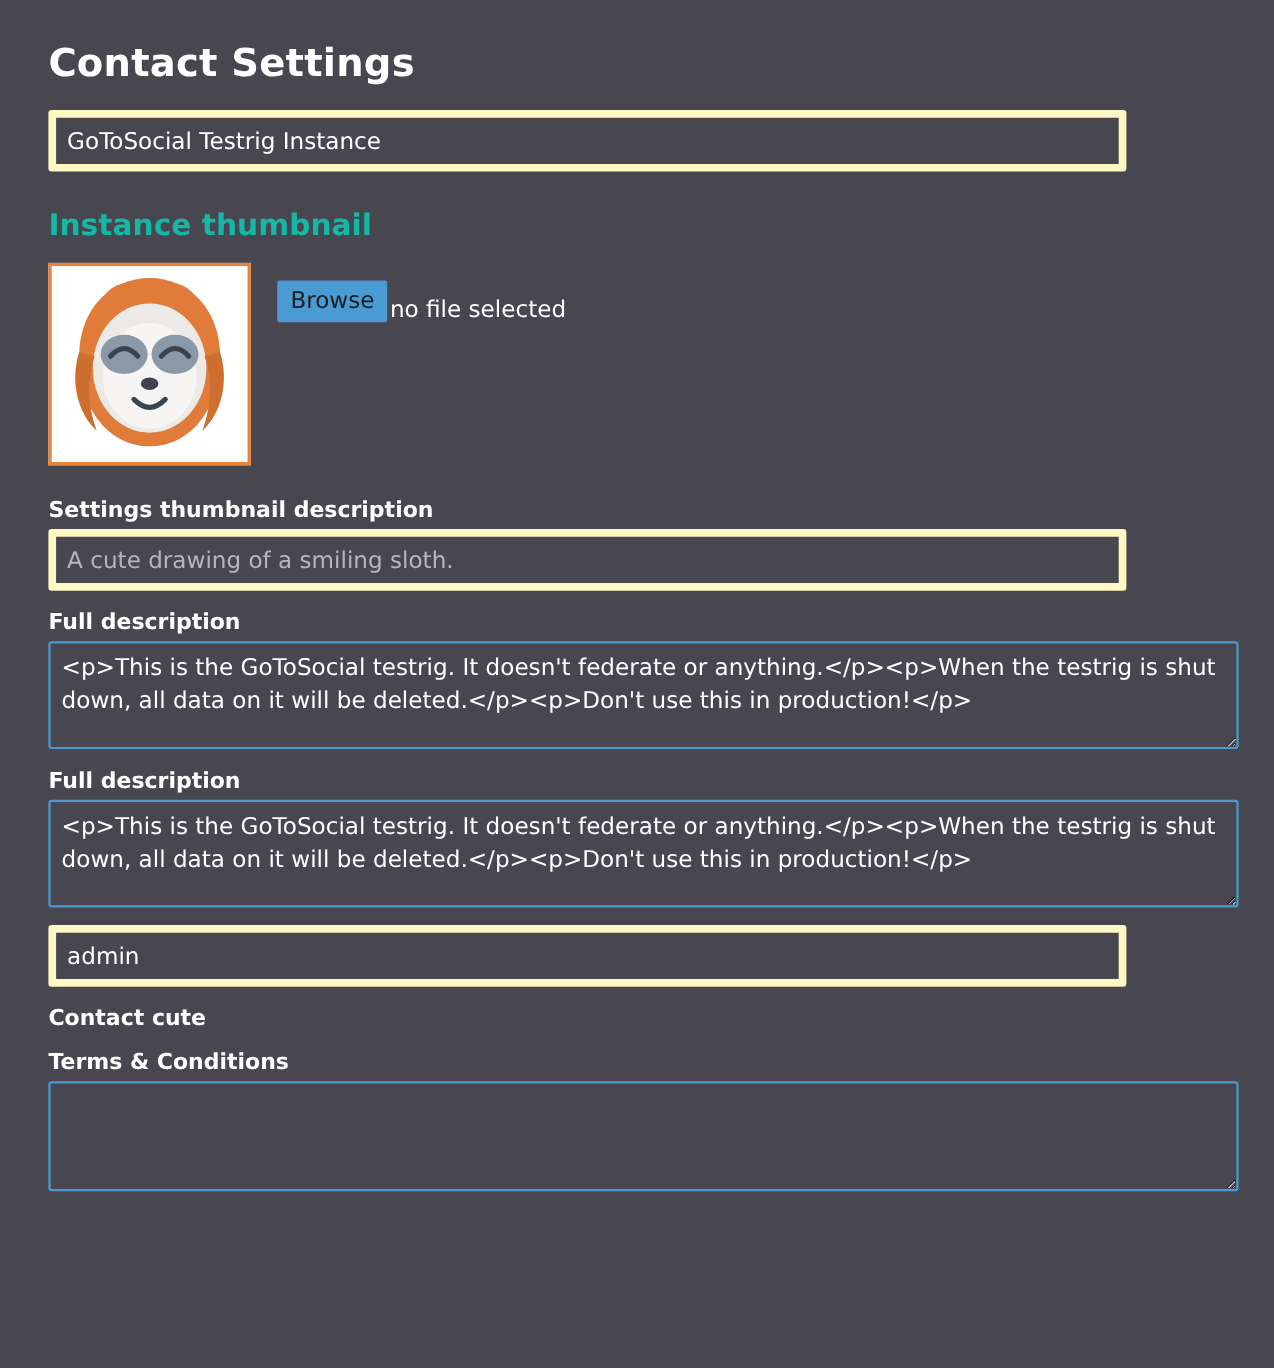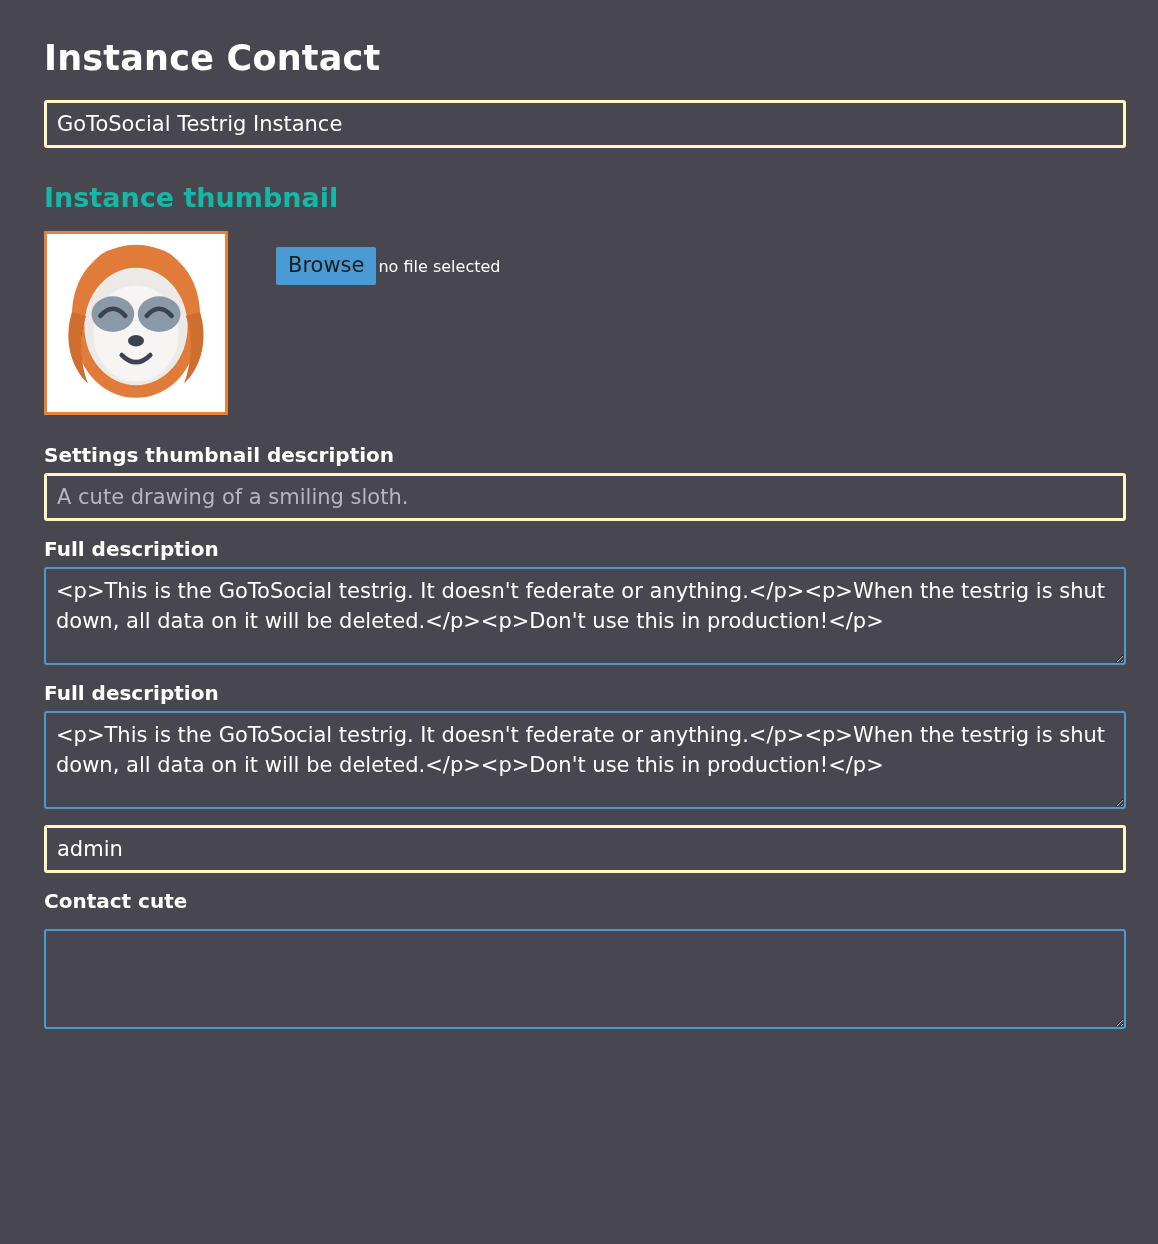--- a/index.html
+++ b/index.html
@@ -29,23 +29,23 @@
     color: #ffffff;
   }
   .section-heading {
     font-size: 27px;
     font-weight: bold;
     margin: 34px 0 18px 0;
     color: #14b8a6;
   }
   .text-input {
     display: block;
-    width: 1082px;
+    width: 980px;
     background: #48474f;
-    border: 3px solid #fef9c3;
+    border: 7px solid #fef9c3;
     border-radius: 3px;
     color: #ffffff;
     font-family: "DejaVu Sans", "Liberation Sans", sans-serif;
     font-size: 21px;
     padding: 9px 10px;
     outline: none;
   }
   .text-input::placeholder { color: #b7b5bd; }
   .text-area {
     display: block;
@@ -73,47 +73,46 @@
     width: 184px;
     height: 184px;
     border: 3px solid #e8813a;
     background: #ffffff;
     overflow: hidden;
     flex: none;
   }
   .thumb-frame svg { display: block; width: 100%; height: 100%; }
   .file-row {
     display: flex;
-    align-items: center;
+    align-items: flex-end;
     margin-top: 16px;
-    margin-left: 24px;
   }
   .browse-btn {
     background: #4a9ad4;
     color: #1d1d20;
     border: none;
     font-family: "DejaVu Sans", "Liberation Sans", sans-serif;
     font-size: 21px;
     padding: 7px 12px 8px 12px;
     cursor: pointer;
     border-radius: 2px;
     line-height: 1.1;
   }
   .file-status {
-    font-size: 16px;
+    font-size: 21px;
     color: #ffffff;
     margin-left: 2px;
   }
   .tall-area { height: 98px; }
   .blank-area { height: 100px; }
 </style>
 </head>
 <body>
 
-<h1 class="page-title">Instance Contact</h1>
+<h1 class="page-title">Contact Settings</h1>
 
 <div class="field-block">
   <input class="text-input" type="text" value="GoToSocial Testrig Instance" style="">
 </div>
 
 <h2 class="section-heading">Instance thumbnail</h2>
 
 <div class="thumb-row">
   <div class="thumb-frame">
     <svg viewBox="0 0 100 100" xmlns="http://www.w3.org/2000/svg">
@@ -157,14 +156,15 @@
 
 <div class="field-block">
   <input class="text-input" type="text" value="admin" style="">
 </div>
 
 <div class="field-block">
   <div class="field-label">Contact cute</div>
 </div>
 
 <div class="field-block">
+  <div class="field-label">Terms &amp; Conditions</div>
   <textarea class="text-area blank-area" style=""></textarea>
 </div>
 
 </body></html>

